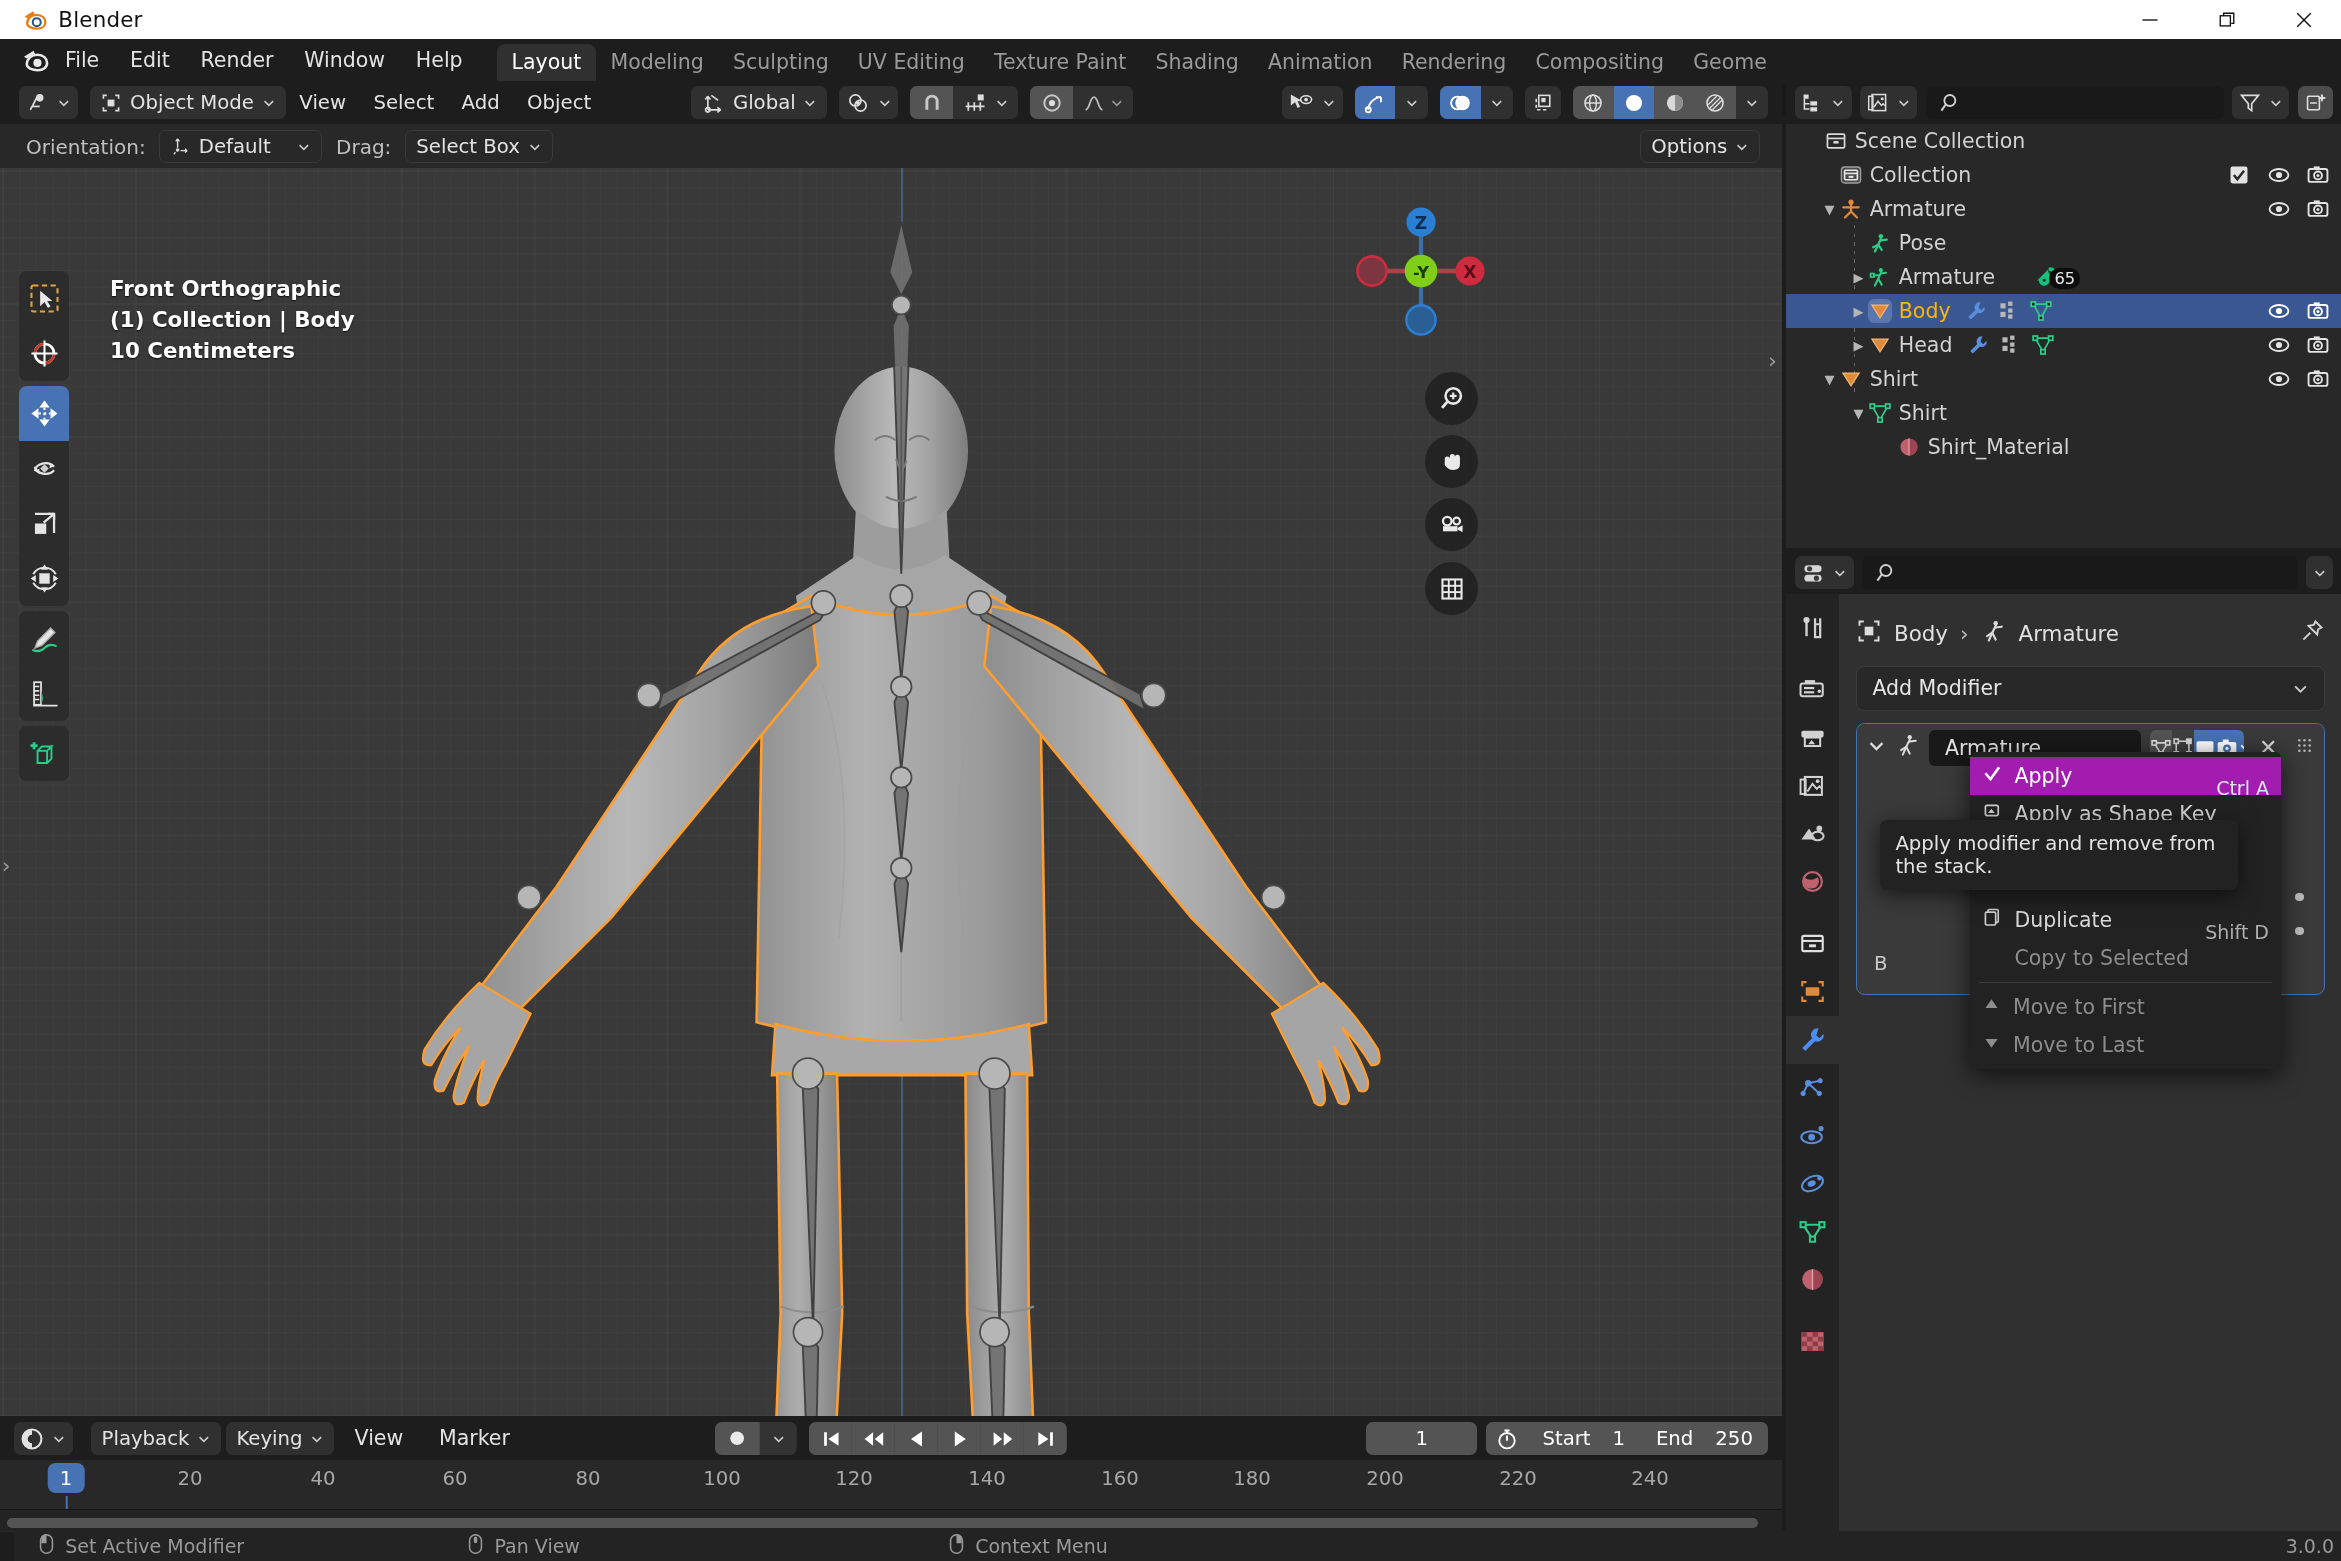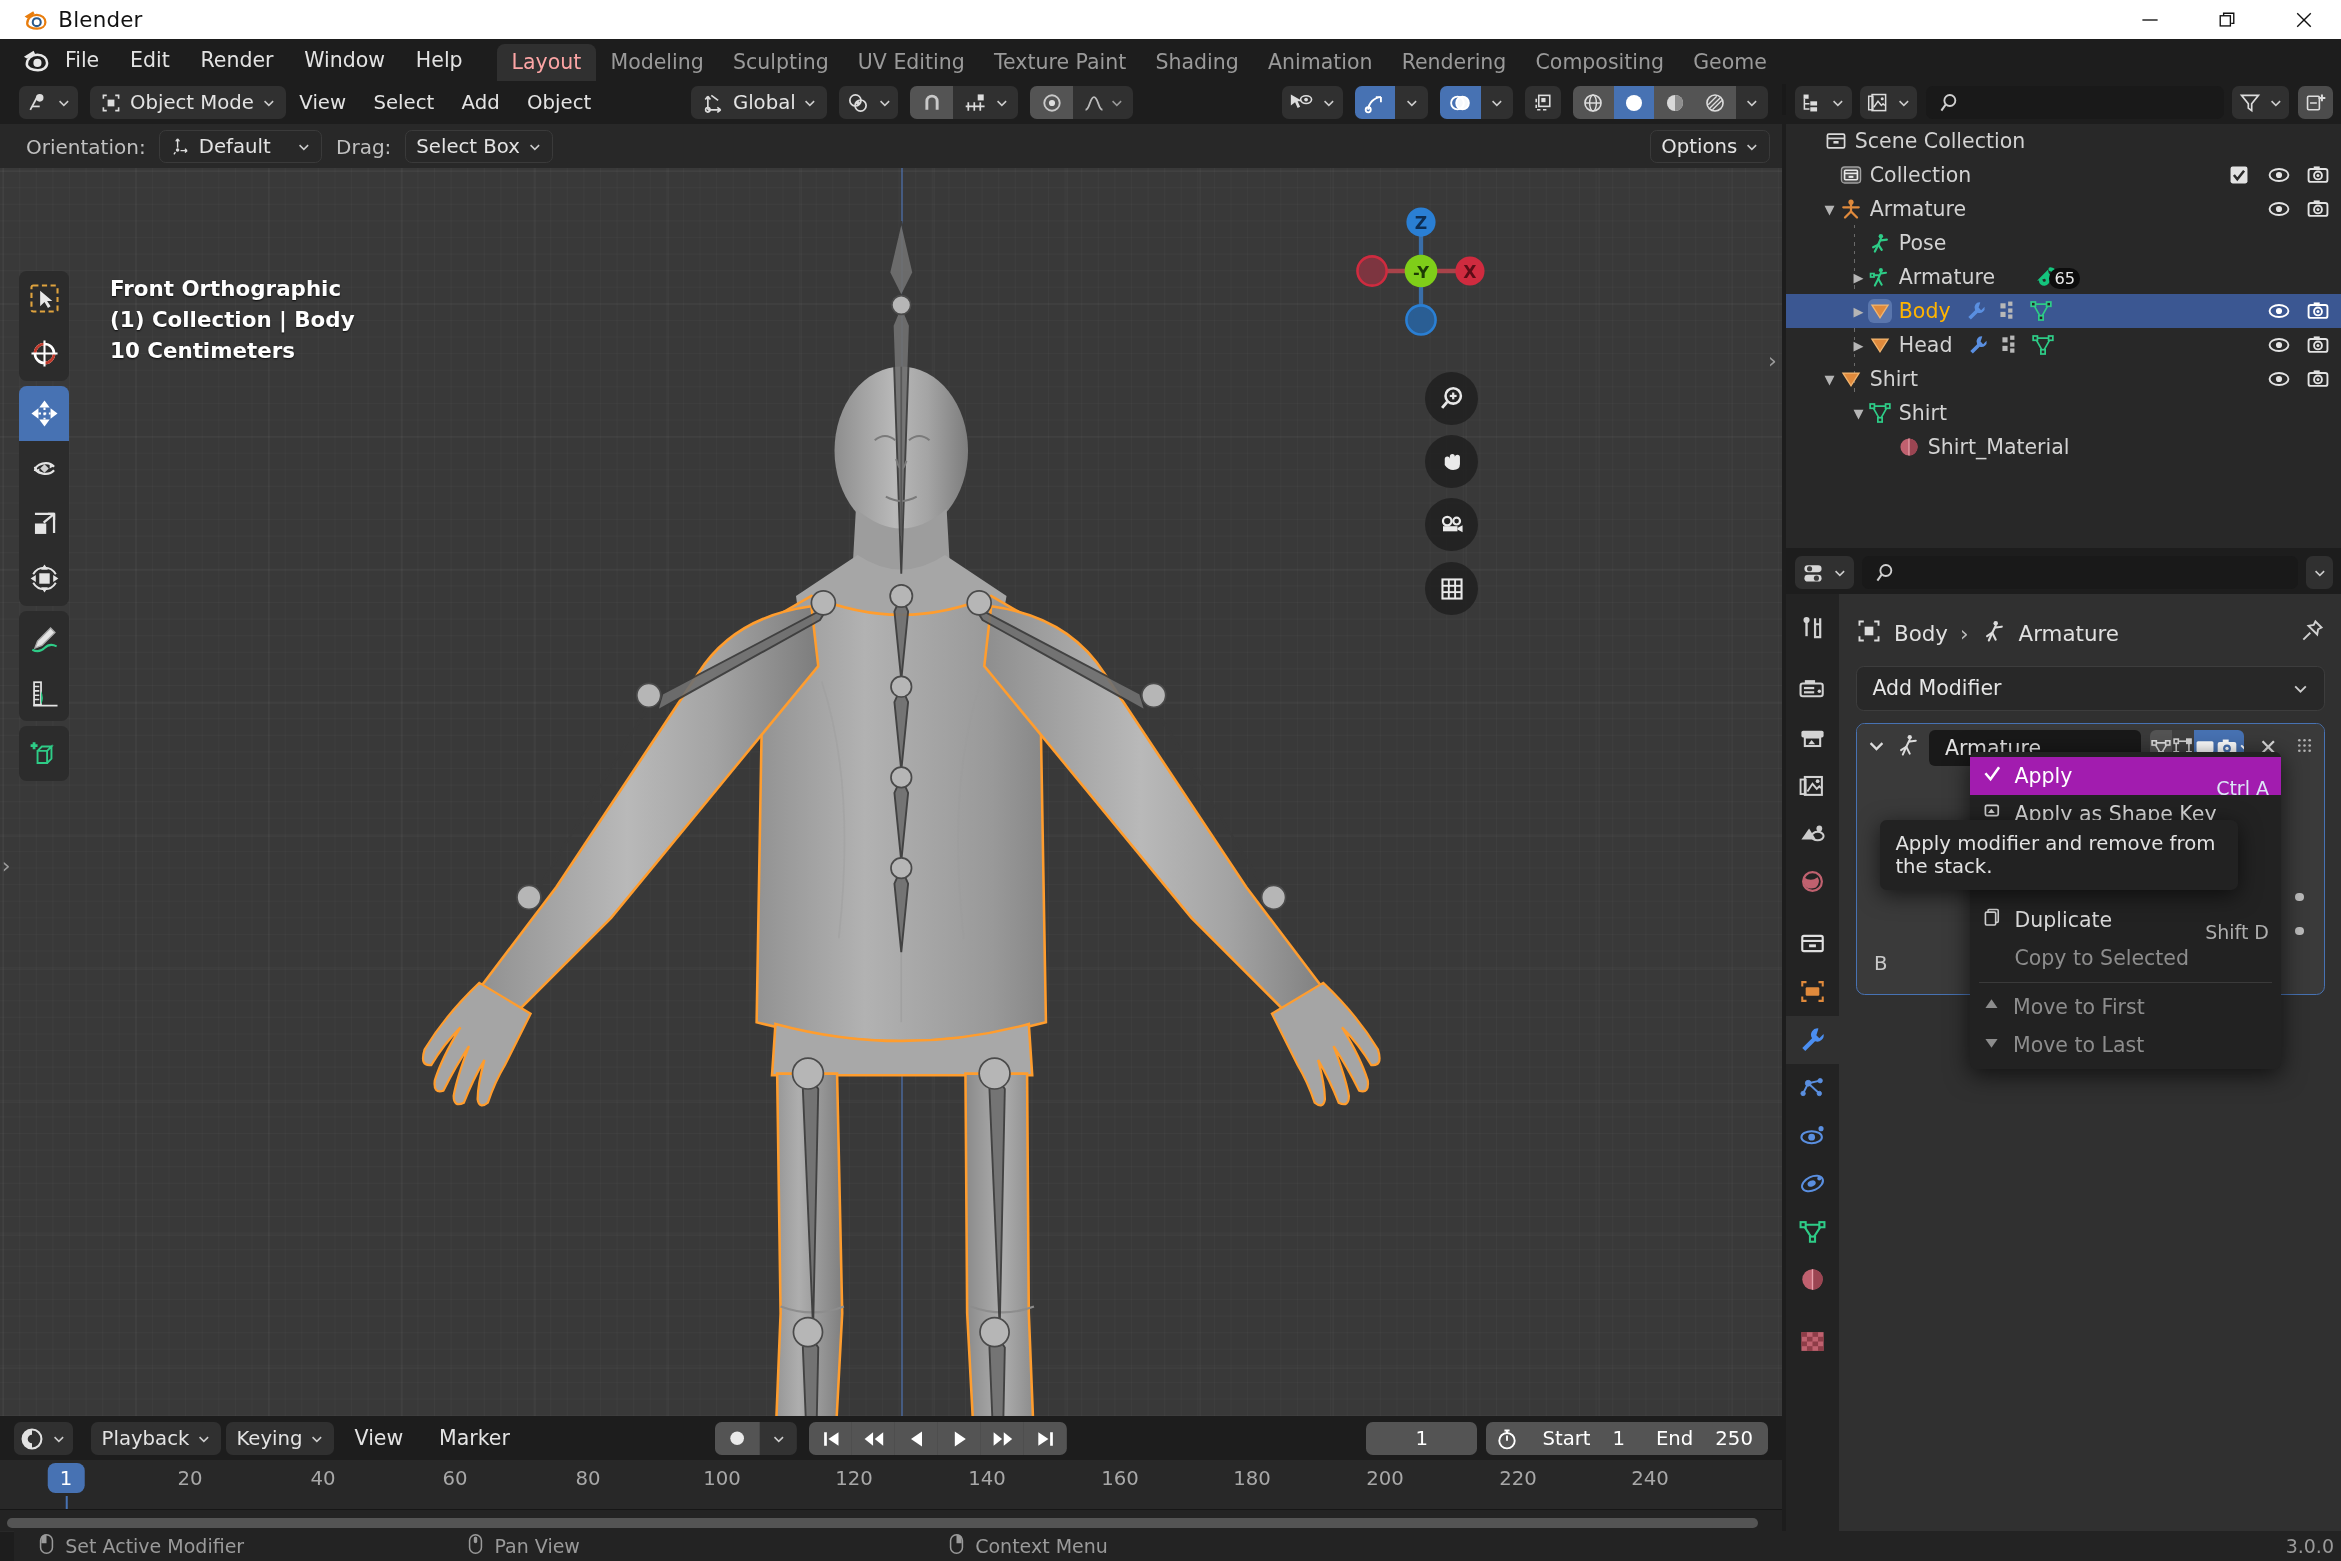--- a/index.html
+++ b/index.html
@@ -20,21 +20,21 @@
   .tb-btn{ width:77px; height:39px; display:flex; align-items:center; justify-content:center; color:#111;}
   .tb-btn svg{ display:block; }
 
   
   .topbar{ position:absolute; left:0; top:39px; width:2342px; height:43px; background:#1d1d1d;
            display:flex; align-items:center; }
   .bl-icon{ margin-left:20.5px; width:29px; height:29px; }
   .menu-item{ color:#e3e3e3; font-size:20.5px; padding:0 15.4px; line-height:29px; white-space:nowrap; }
   .wstabs{ display:flex; align-items:flex-end; height:43px; margin-left:19px; }
   .wstab{ font-size:20.5px; color:#9a9a9a; padding:6.8px 14.6px 7.7px 14.6px; border-radius:7.7px 7.7px 0 0; white-space:nowrap;}
-  .wstab.active{ background:#303030; color:#fca5a5; }
+  .wstab.active{ background:#303030; color:#ffffff; }
   .topbar-right{ position:absolute; right:6.8px; top:39px; height:43px; display:flex; align-items:center; gap:8.6px;}
   .idblock{ display:flex; align-items:center; height:31px; border-radius:6px; overflow:hidden; background:#2b2b2b;}
   .idblock .idicon{ background:#414141; width:50px; height:31px; display:flex; align-items:center; justify-content:center; gap:1.7px;}
   .idblock .idname{ background:#191919; height:31px; display:flex; align-items:center; padding:0 13.7px; min-width:265px; font-size:20.5px; color:#e8e8e8;}
   .idblock .idbtn{ background:#4b4b4b; width:39px; height:31px; display:flex; align-items:center; justify-content:center;}
   .idblock .idx{ background:#2b2b2b; width:39px; height:31px; display:flex; align-items:center; justify-content:center; color:#7d7d7d; font-size:20.5px;}
 
   
   .viewport{ position:absolute; left:0; top:81px; width:1782px; height:1335px; background:#393939; }
   .vp-header{ position:absolute; left:0; top:0; width:1782px; height:43px; background:#1d1d1d; display:flex; align-items:center; }
@@ -468,21 +468,21 @@
           </svg>
       </div>
       <div class="lbl">Drag:</div>
       <div class="btn">
         <span>Select Box</span>
         <svg class="chev" viewBox="0 0 16 16">
             <path d="M3 6 L8 11 L13 6" fill="none" stroke="#ccc" stroke-width="1.8"></path>
           </svg>
       </div>
       <div style="flex:1"></div>
-      <div class="btn" style="margin-right:12px">
+      <div class="btn" style="margin-right:22px">
         <span>Options</span>
         <svg class="chev" viewBox="0 0 16 16">
             <path d="M3 6 L8 11 L13 6" fill="none" stroke="#ccc" stroke-width="1.8"></path>
           </svg>
       </div>
     </div>
 
     <div class="vp-canvas">
       <div class="grid-lines"></div>
       <div class="axis-z"></div>

